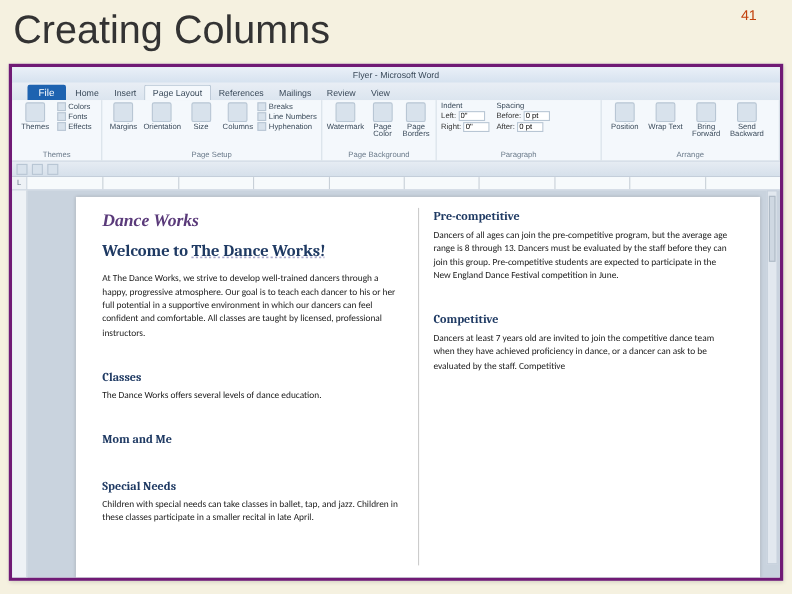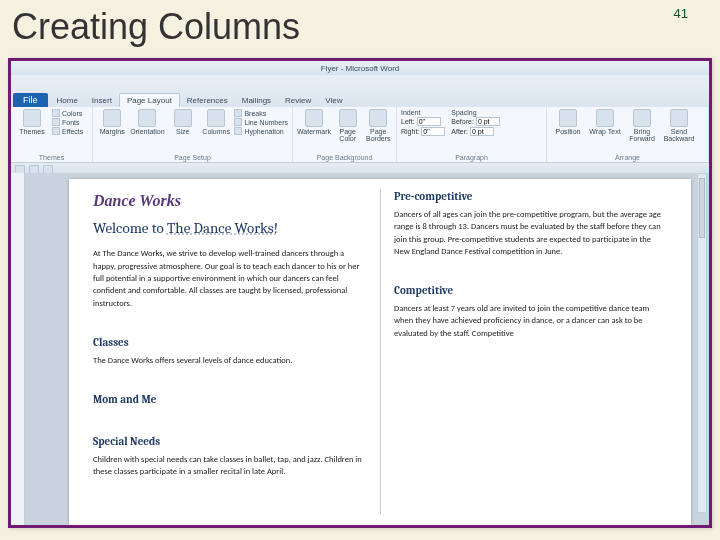--- a/index.html
+++ b/index.html
@@ -1,26 +1,26 @@
 <!DOCTYPE html>
 <html><head>
 <meta charset="utf-8">
 <style>
   * { box-sizing: border-box; margin: 0; padding: 0; }
   html, body { width: 720px; height: 540px; overflow: hidden; font-family: "Segoe UI", Tahoma, sans-serif; }
   body { background: #f5f1e0; }
 
   .slide-title { font-family: Arial, sans-serif; font-size: 36px; font-weight: 400; color: #333; padding: 6px 0 4px 12px; }
-  .slide-number { position: absolute; top: 6px; right: 32px; font-size: 13px; color: #14532d; }
+  .slide-number { position: absolute; top: 6px; right: 32px; font-size: 13px; color: #c2410c; }
 
   .word-app { position: absolute; left: 8px; right: 8px; top: 58px; bottom: 12px; background: #e8eef5; border: 3px solid #701a75; font-size: 8px; color: #333; box-shadow: 1px 1px 4px rgba(0,0,0,0.15); }
 
   .titlebar { height: 14px; background: linear-gradient(#eaf0f8,#d6e2ef); display: flex; align-items: center; justify-content: center; position: relative; font-size: 8px; color: #3a4a5a; }
 
-  .ribbon-tabs { height: 32px; background: linear-gradient(#e9eef5,#dbe5ef); display: flex; align-items: flex-end; padding-left: 2px; }
+  .ribbon-tabs { height: 16px; background: linear-gradient(#e9eef5,#dbe5ef); display: flex; align-items: flex-end; padding-left: 14px; }
   .file-tab { background: #1e63b0; color: #fff; padding: 2px 10px; font-size: 9px; border-radius: 2px 2px 0 0; margin-right: 2px; }
   .tab { padding: 2px 7px; font-size: 8px; color: #3a4a5a; cursor: default; }
   .tab.active { background: #f4f8fc; border: 1px solid #b8c6d4; border-bottom: none; border-radius: 2px 2px 0 0; }
 
   .ribbon { height: 56px; background: #f4f8fc; border-bottom: 1px solid #c4ceda; display: flex; font-size: 7px; }
   .group { border-right: 1px solid #d8e0e8; padding: 2px 4px 0 4px; display: flex; flex-direction: column; justify-content: space-between; }
   .group-body { display: flex; align-items: flex-start; gap: 3px; flex: 1; }
   .group-label { text-align: center; font-size: 7px; color: #6a7a8a; padding: 1px 0; }
   .btn-lg { display: flex; flex-direction: column; align-items: center; gap: 1px; width: 34px; font-size: 7px; color: #3a4a5a; line-height: 1.05; text-align: center; }
   .btn-lg .ic { width: 18px; height: 18px; background: #d8e2ec; border: 1px solid #b8c6d4; border-radius: 2px; }
@@ -37,21 +37,21 @@
   .ruler-l { width: 14px; height: 100%; background: #eef2f6; border-right: 1px solid #c4ceda; font-size: 7px; display:flex;align-items:center;justify-content:center;color:#6a7a8a; }
   .ruler-track { flex: 1; height: 100%; position: relative; background: #f7fafc; }
   .ruler-tick { position:absolute; top:0; height:100%; border-left:1px solid #c8d0d8; }
 
   .doc-area { position: absolute; top: 112px; left: 0; right: 0; bottom: 0; background: #c9d3de; overflow: hidden; display: flex; }
   .vruler { width: 14px; background: #eef2f6; border-right: 1px solid #c4ceda; }
   .doc-scroll { flex:1; padding: 6px 18px 0 44px; }
   .page { background: #fff; box-shadow: 0 0 3px rgba(0,0,0,0.25); height: 100%; padding: 10px 24px 11px 24px; font-family: Calibri, sans-serif; color: #222; }
   .cols { column-count: 2; column-gap: 28px; column-rule: 1px solid #ccc; column-fill: auto; height: 100%; font-size: 8.5px; line-height: 1.45; }
   .doc-title { font-family: "Times New Roman", serif; font-style: italic; color: #5a3a7a; font-size: 16px; font-weight: bold; margin-bottom: 8px; }
-  .doc-h1 { font-family: Cambria, serif; color: #1f3a63; font-size: 15px; font-weight: normal; margin: 4px 0 10px 0; line-height: 1.15; }
+  .doc-h1 { font-family: Cambria, serif; color: #1f3a63; font-size: 15px; font-weight: bold; margin: 4px 0 10px 0; line-height: 1.15; }
   .doc-h2 { font-family: Cambria, serif; color: #1f3a63; font-size: 11px; font-weight: bold; margin: 26px 0 3px 0; }
   .doc-p { margin-bottom: 6px; text-align: left; }
   .u { text-decoration: underline dotted #aac; }
   .scrollbar-v { position:absolute; top:112px; bottom:12px; right:2px; width:10px; background:#e2e8ef; border:1px solid #c4ceda;}
   .scrollbar-v .thumb{ position:absolute; top:4px; left:1px; right:1px; height:60px; background:#cfd8e2; border:1px solid #adb9c5;}
 </style>
 </head>
 <body>
 
 <div class="slide-title">Creating Columns</div>

